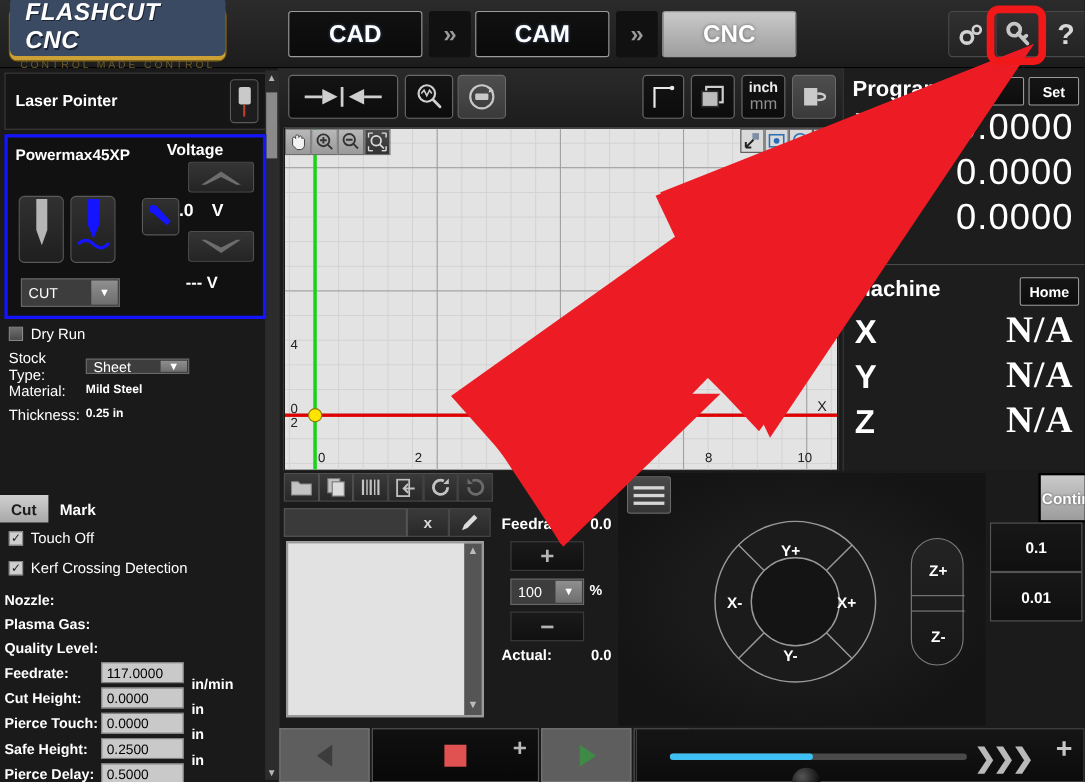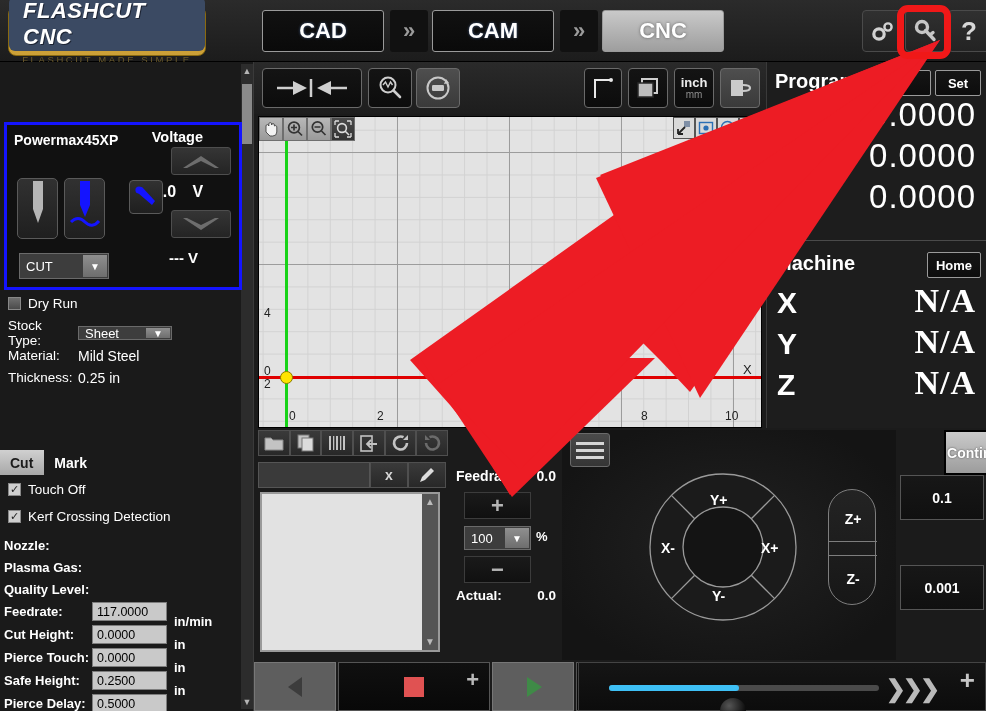--- a/index.html
+++ b/index.html
@@ -125,21 +125,21 @@
   .cut-sel { position:absolute; left:12px; top:128px; width: 90px; height: 26px; }
 
   .chkrow { position:absolute; left:8px; display:flex; align-items:center; font-size:13.5px; }
   .chk {
     width:13px; height:13px; background:#cfcfcf; border:1px solid #888;
     display:inline-flex; align-items:center; justify-content:center;
     color:#222; font-size:11px; margin-right:7px;
   }
   .chk.empty { background: linear-gradient(#6f6f6f,#4a4a4a); }
   .lbl { font-size:13.5px; font-weight:normal; }
-  .val { font-size:14px; font-weight:normal; }
+  .val { font-size:11px; font-weight:bold; }
 
   .tabrow { position:absolute; left:0px; top:388px; height:25px; display:flex; }
   .tab {
     padding: 3px 11px 3px 10px; font-size:14px; font-weight:bold; color:#fff;
     display:flex; align-items:center;
   }
   .tab.active { background: linear-gradient(#d0d0d0,#a8a8a8); color:#1b1b1b; }
 
   .field {
     background:#c9c9c9; color:#000; border:1px solid #7d7d7d;
@@ -294,21 +294,21 @@
   }
 </style>
 </head>
 <body>
 
 <div class="app">
 
   <div class="topbar">
     <div class="logo">
       <div class="logo-main">FLASHCUT CNC</div>
-      <div class="logo-sub">FLASHCUT MADE SIMPLE</div>
+      <div class="logo-sub">CONTROL MADE CONTROL</div>
     </div>
 
     <div class="modebtn" style="left:262px; width:122px;">
       <span>CAD</span>
     </div>
     <div class="chev" style="left:390px;">
       <span>»</span>
     </div>
     <div class="modebtn" style="left:432px; width:122px;">
       <span>CAM</span>
@@ -332,20 +332,27 @@
         <path d="M12.5 11.5 L21 20.5 M17 16 L20 13.5" stroke="#c6c6c6" stroke-width="3.4" fill="none" stroke-linecap="round"></path>
       </svg>
     </div>
     <div class="ticon" style="left:948px;">
       <span style="font-size:26px;font-weight:bold;color:#d8d8d8;">?</span>
     </div>
   </div>
 
   <div class="sidebar">
 
+    <div class="laser-row">
+      <span class="laser-label">Laser Pointer</span>
+      <div class="laser-icon">
+          <i></i>
+          <u></u>
+        </div>
+    </div>
 
     <div class="sb-scroll">
       <div class="ar" style="top:0;">▲</div>
       <div class="thumb"></div>
       <div class="ar" style="bottom:0;">▼</div>
     </div>
 
     <div class="plasma">
       <div class="plasma-name">Powermax45XP</div>
       <div class="volt-label">Voltage</div>
@@ -503,21 +510,21 @@
       </svg>
     </div>
     <div class="vbtn" style="left:374px; width:40px;">
       <svg width="26" height="24" viewBox="0 0 26 24">
         <rect x="7" y="3" width="15" height="14" fill="none" stroke="#cfcfcf" stroke-width="2"></rect>
         <rect x="3" y="7" width="15" height="14" fill="#bdbdbd" stroke="#2a2a2a" stroke-width="1.5"></rect>
       </svg>
     </div>
     <div class="vbtn" style="left:420px; width:40px; flex-direction:column; gap:0;">
       <span style="font-size:13px;color:#ececec;font-weight:bold;line-height:1.05;">inch</span>
-      <span style="font-size:10px;color:#8e8e8e;line-height:1.05;">mm</span>
+      <span style="font-size:15px;color:#8e8e8e;line-height:1.05;">mm</span>
     </div>
     <div class="vbtn grey" style="left:466px; width:40px;">
       <svg width="26" height="24" viewBox="0 0 26 24">
         <path d="M4 4 H16 V20 H4 Z" fill="#cacaca"></path>
         <path d="M16 9 q7 0 7 3 q0 3 -7 3" fill="none" stroke="#cacaca" stroke-width="2.2"></path>
       </svg>
     </div>
   </div>
 
   <div class="viewport">
@@ -744,22 +751,22 @@
     </div>
   </div>
 
   <div class="steps">
     <div class="stepbtn active" style="top:0px;margin-left:44px;">
       <span>Continuous</span>
     </div>
     <div class="stepbtn" style="top:45px;">
       <span>0.1</span>
     </div>
-    <div class="stepbtn" style="top:135px;">
-      <span>0.001</span>
+    <div class="stepbtn" style="top:90px;">
+      <span>0.01</span>
     </div>
   </div>
 
   <div class="bottombar">
     <div class="bb grey" style="left:0px; width:82px;">
       <svg width="30" height="26" viewBox="0 0 30 26">
           <path d="M22 3 L8 13 L22 23 Z" fill="#3c3c3c"></path>
         </svg>
     </div>
     <div class="bb dark" style="left:84px; width:152px; position:absolute;">

